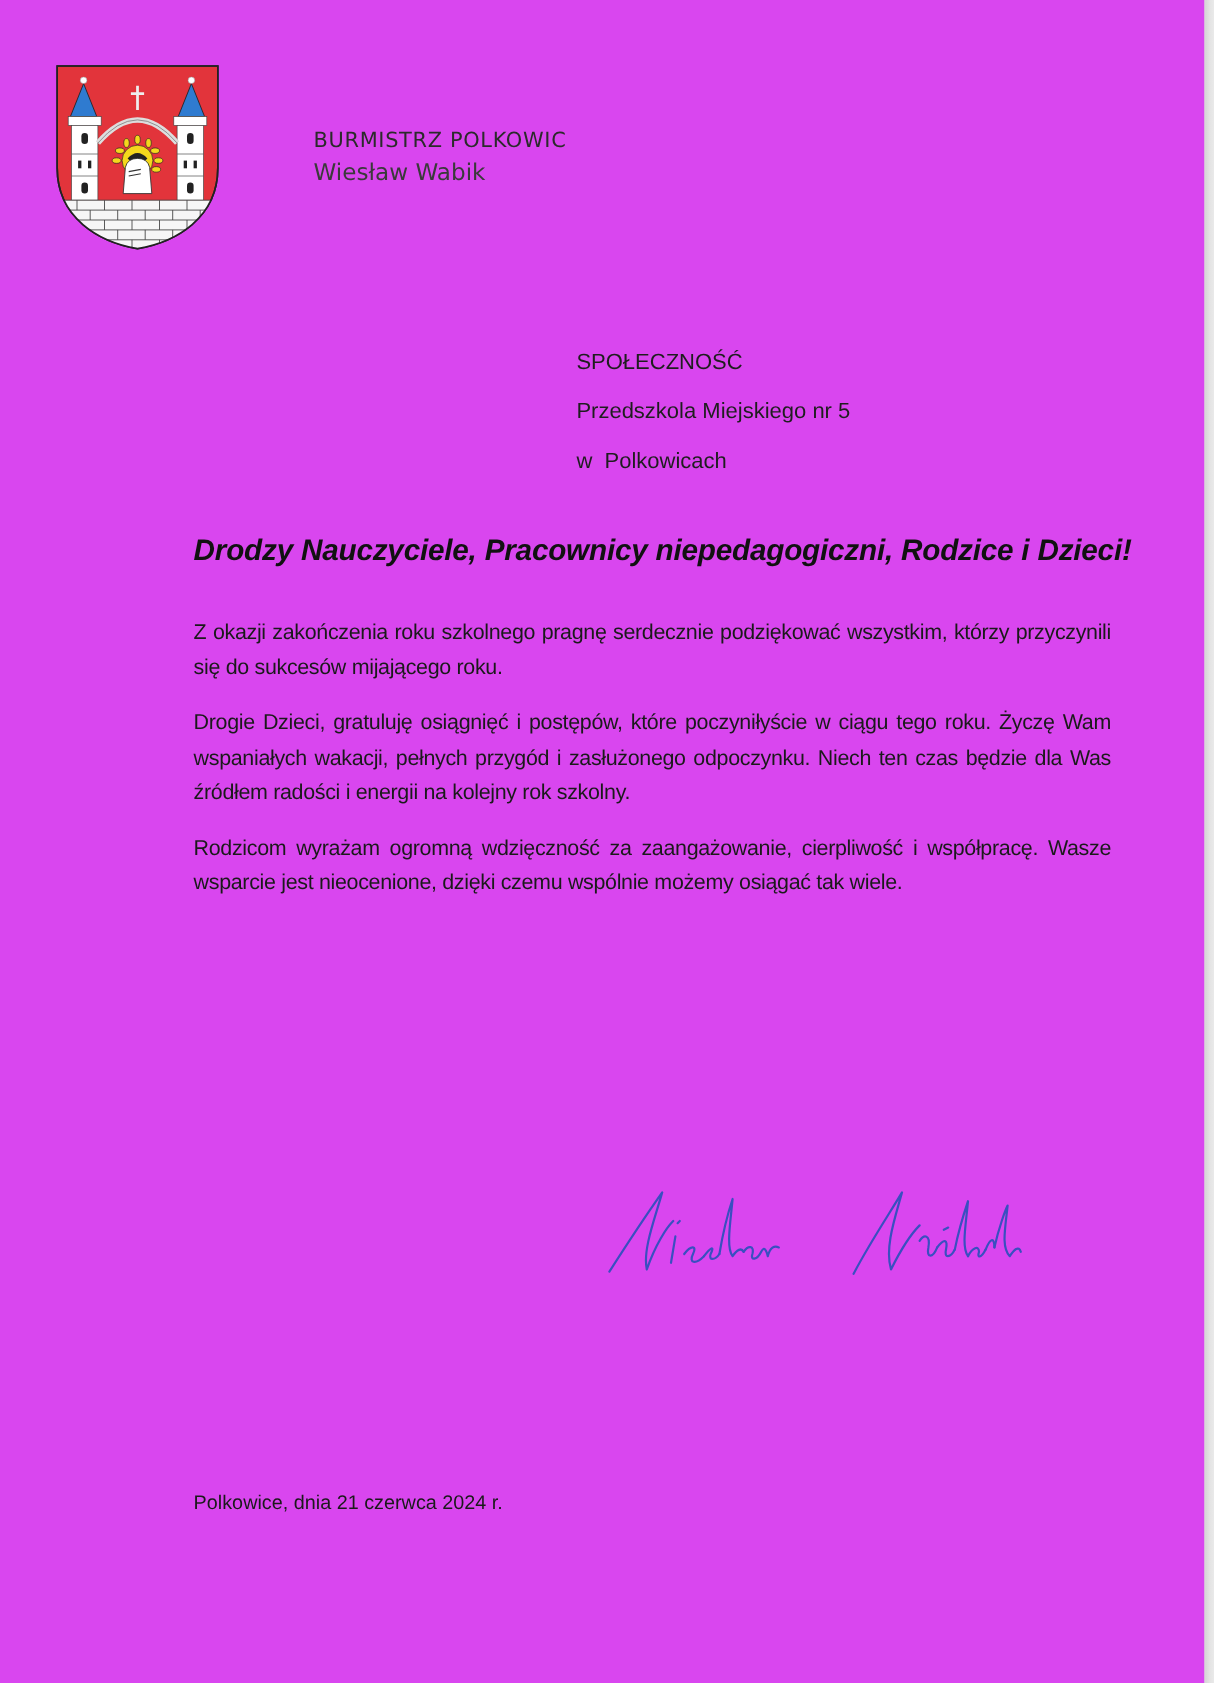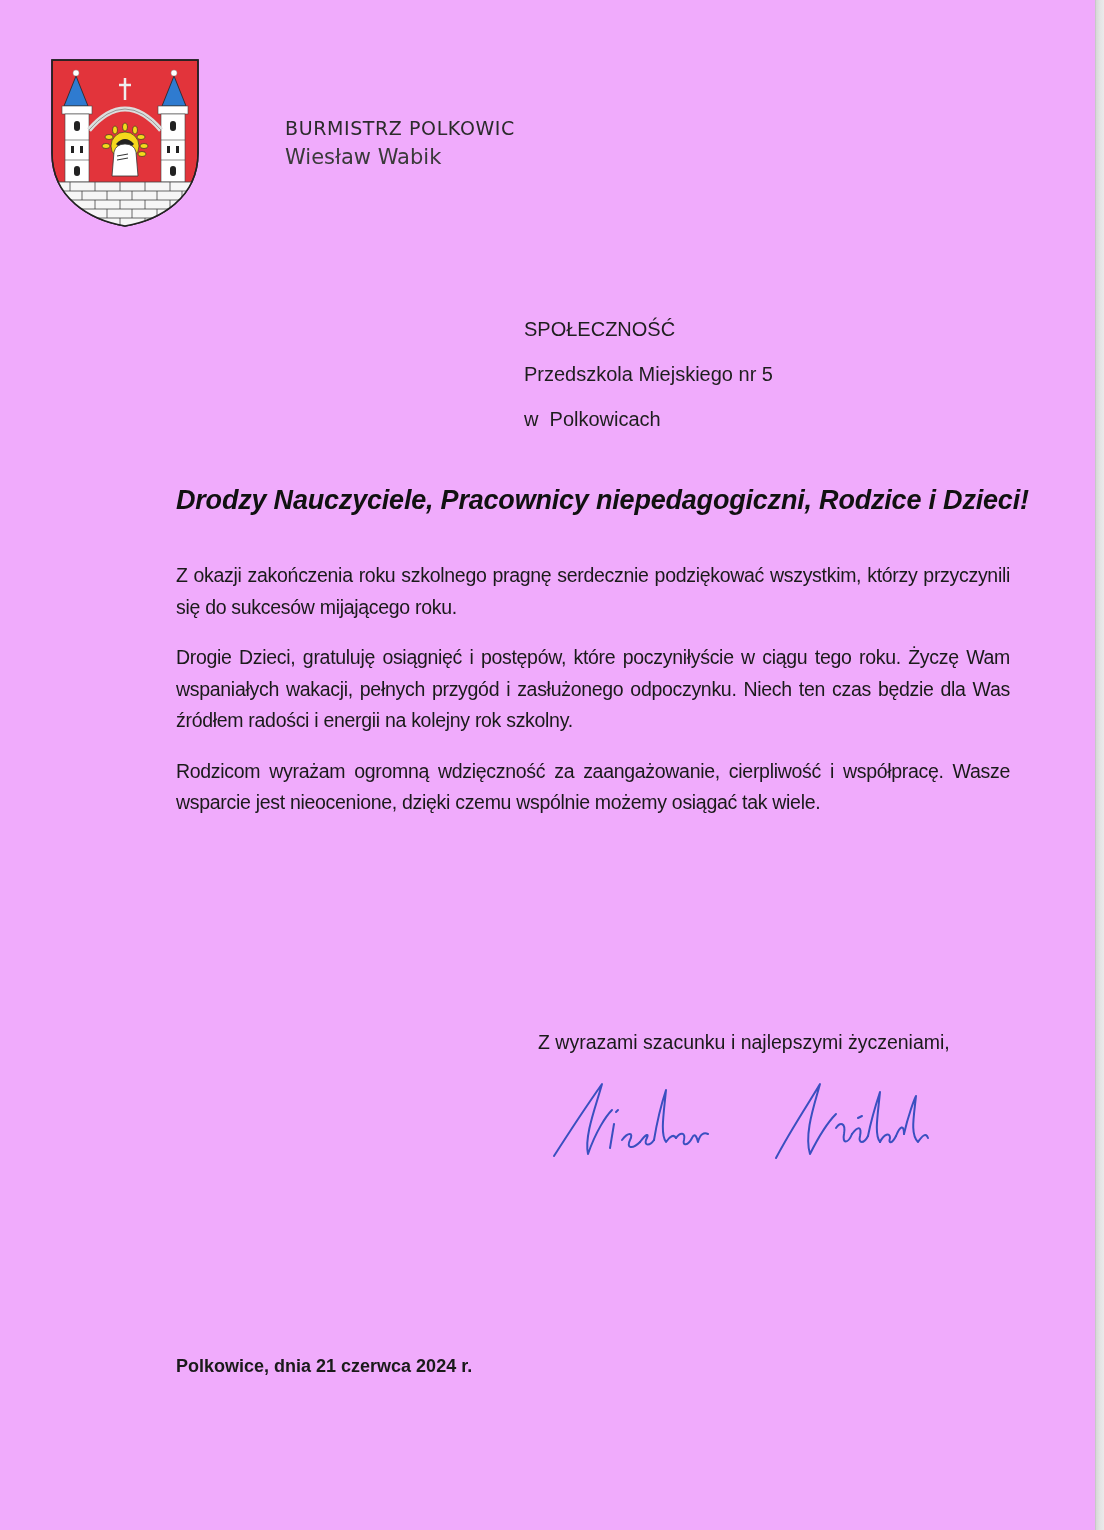--- a/index.html
+++ b/index.html
@@ -13,21 +13,21 @@
       position: relative;
       overflow: hidden;
       font-family: "Liberation Sans", "DejaVu Sans", sans-serif;
       color: #1a1a1a;
     }
     .page {
       position: absolute;
       left: 0; top: 0;
       width: 1095px;
       height: 1530px;
-      background: #f0abfc;
+      background: #d946ef;
     }
     .edge-strip {
       position: absolute;
       top: 0;
       left: 1095px;
       width: 9px;
       height: 1530px;
       background: linear-gradient(to right, #d7d7d7 0%, #e3e3e3 40%, #ececec 100%);
       border-left: 1px solid #c8c8c8;
     }
@@ -102,21 +102,20 @@
       top: 1076px;
       width: 420px;
       height: 90px;
     }
     .date-line {
       position: absolute;
       left: 176px;
       top: 1356px;
       font-size: 18px;
       color: #1a1a1a;
-      font-weight: bold;
     }
   </style>
 </head>
 <body>
 
 <div class="page">
 
   <svg class="crest" viewBox="0 0 150 170">
 
     <path d="M2,2 L148,2 L148,95 C148,140 110,162 75,168 C40,162 2,140 2,95 Z" fill="#e2343b" stroke="#222" stroke-width="1.5"></path>
@@ -219,21 +218,20 @@
   </div>
 
   <div class="salutation">Drodzy Nauczyciele, Pracownicy niepedagogiczni, Rodzice i Dzieci!</div>
 
   <div class="body-text">
     <p>Z okazji zakończenia roku szkolnego pragnę serdecznie podziękować wszystkim, którzy przyczynili się do sukcesów mijającego roku.</p>
     <p>Drogie Dzieci, gratuluję osiągnięć i postępów, które poczyniłyście w ciągu tego roku. Życzę Wam wspaniałych wakacji, pełnych przygód i zasłużonego odpoczynku. Niech ten czas będzie dla Was źródłem radości i energii na kolejny rok szkolny.</p>
     <p>Rodzicom wyrażam ogromną wdzięczność za zaangażowanie, cierpliwość i współpracę. Wasze wsparcie jest nieocenione, dzięki czemu wspólnie możemy osiągać tak wiele.</p>
   </div>
 
-  <div class="closing">Z wyrazami szacunku i najlepszymi życzeniami,</div>
 
   <svg class="signature" viewBox="0 0 420 90">
     <g fill="none" stroke="#3a4fc0" stroke-width="2" stroke-linecap="round" stroke-linejoin="round">
 
       <path d="M14,80 C30,55 50,25 62,8 C56,30 44,60 48,78 C56,55 66,40 72,34"></path>
       <path d="M74,48 L70,72"></path>
       <path d="M76,36 L78,34"></path>
       <path d="M82,64 C88,56 94,56 90,64 C86,72 92,74 100,66"></path>
       <path d="M100,66 C106,58 110,56 106,64 C104,70 110,70 114,64"></path>
       <path d="M114,64 C118,40 124,20 126,14 C124,36 120,58 126,66 C130,60 134,58 136,62"></path>

